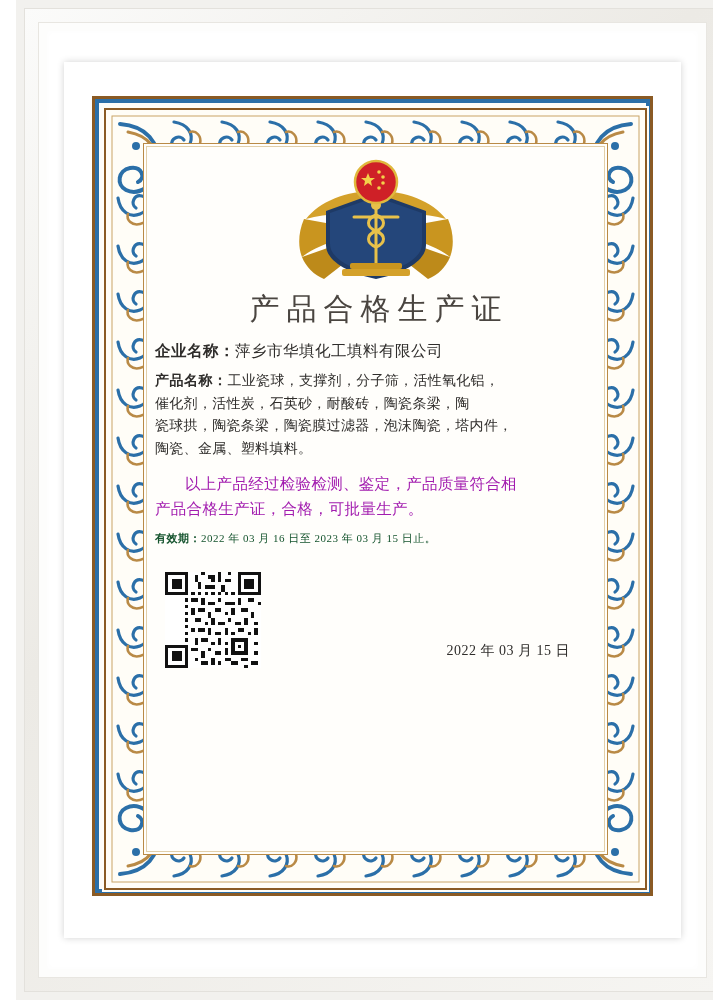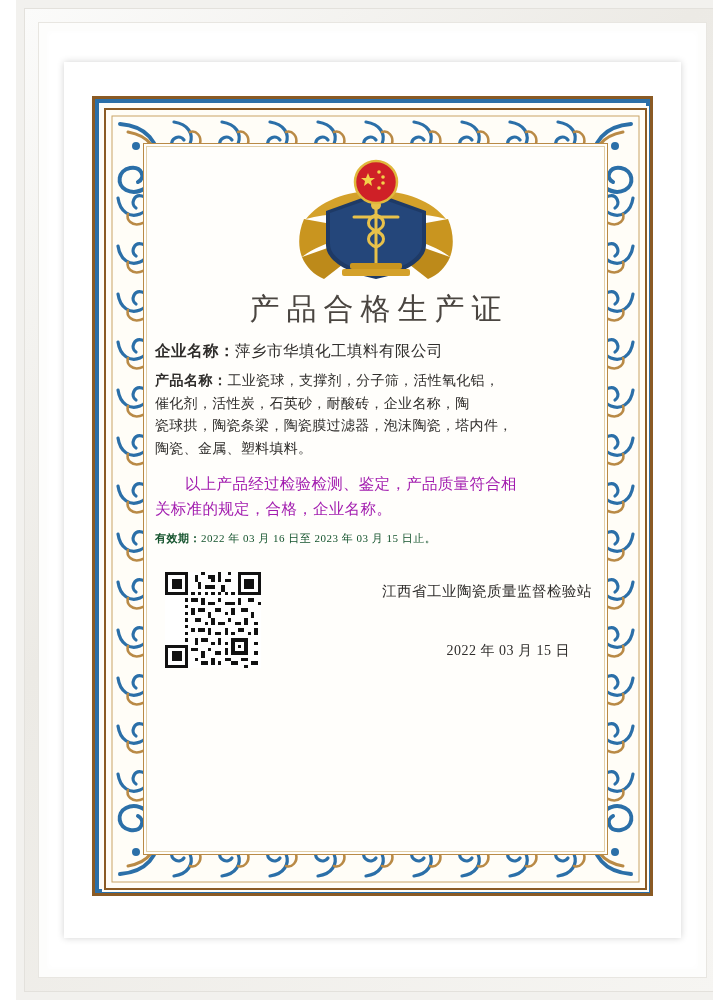--- a/index.html
+++ b/index.html
@@ -439,28 +439,28 @@
 
 
       <div class="field-row">
         <span class="field-label">企业名称：</span><span class="field-value">萍乡市华填化工填料有限公司</span>
       </div>
 
       <div class="product-block">
         <div class="product-line first">
           <span class="field-label">产品名称：</span><span>工业瓷球，支撑剂，分子筛，活性氧化铝，</span>
         </div>
-        <div class="product-line">催化剂，活性炭，石英砂，耐酸砖，企业名称，陶</div>
+        <div class="product-line">催化剂，活性炭，石英砂，耐酸砖，陶瓷条梁，陶</div>
         <div class="product-line">瓷球拱，陶瓷条梁，陶瓷膜过滤器，泡沫陶瓷，塔内件，</div>
         <div class="product-line">陶瓷、金属、塑料填料。</div>
       </div>
 
       <div class="statement">
         <div class="st-line indent">以上产品经过检验检测、鉴定，产品质量符合相</div>
-        <div class="st-line">关标准的规定，合格，企业名称。</div>
+        <div class="st-line">产品合格生产证，合格，可批量生产。</div>
       </div>
 
       <div class="validity">
         <span class="field-label">有效期：</span><span class="field-value">2022 年 03 月 16 日至 2023 年 03 月 15 日止。</span>
       </div>
 
       <div class="bottom-area">
         <svg class="qr" viewBox="0 0 29 29" shape-rendering="crispEdges">
           <rect width="29" height="29" fill="#ffffff"></rect>
           <g fill="#111111">
@@ -565,19 +565,18 @@
               <rect x="16" y="27" width="1" height="1"></rect>
             <rect x="18" y="26" width="2" height="1"></rect>
               <rect x="21" y="27" width="1" height="1"></rect>
             <rect x="23" y="26" width="2" height="1"></rect>
               <rect x="26" y="27" width="2" height="1"></rect>
             <rect x="20" y="27" width="1" height="1"></rect>
               <rect x="24" y="28" width="1" height="1"></rect>
           </g>
         </svg>
 
-        <div class="issuer">江西省工业陶瓷质量监督检验站</div>
         <div class="issue-date">2022 年 03 月 15 日</div>
       </div>
 
     </div>
   </div>
 </div>
 
 </body></html>

